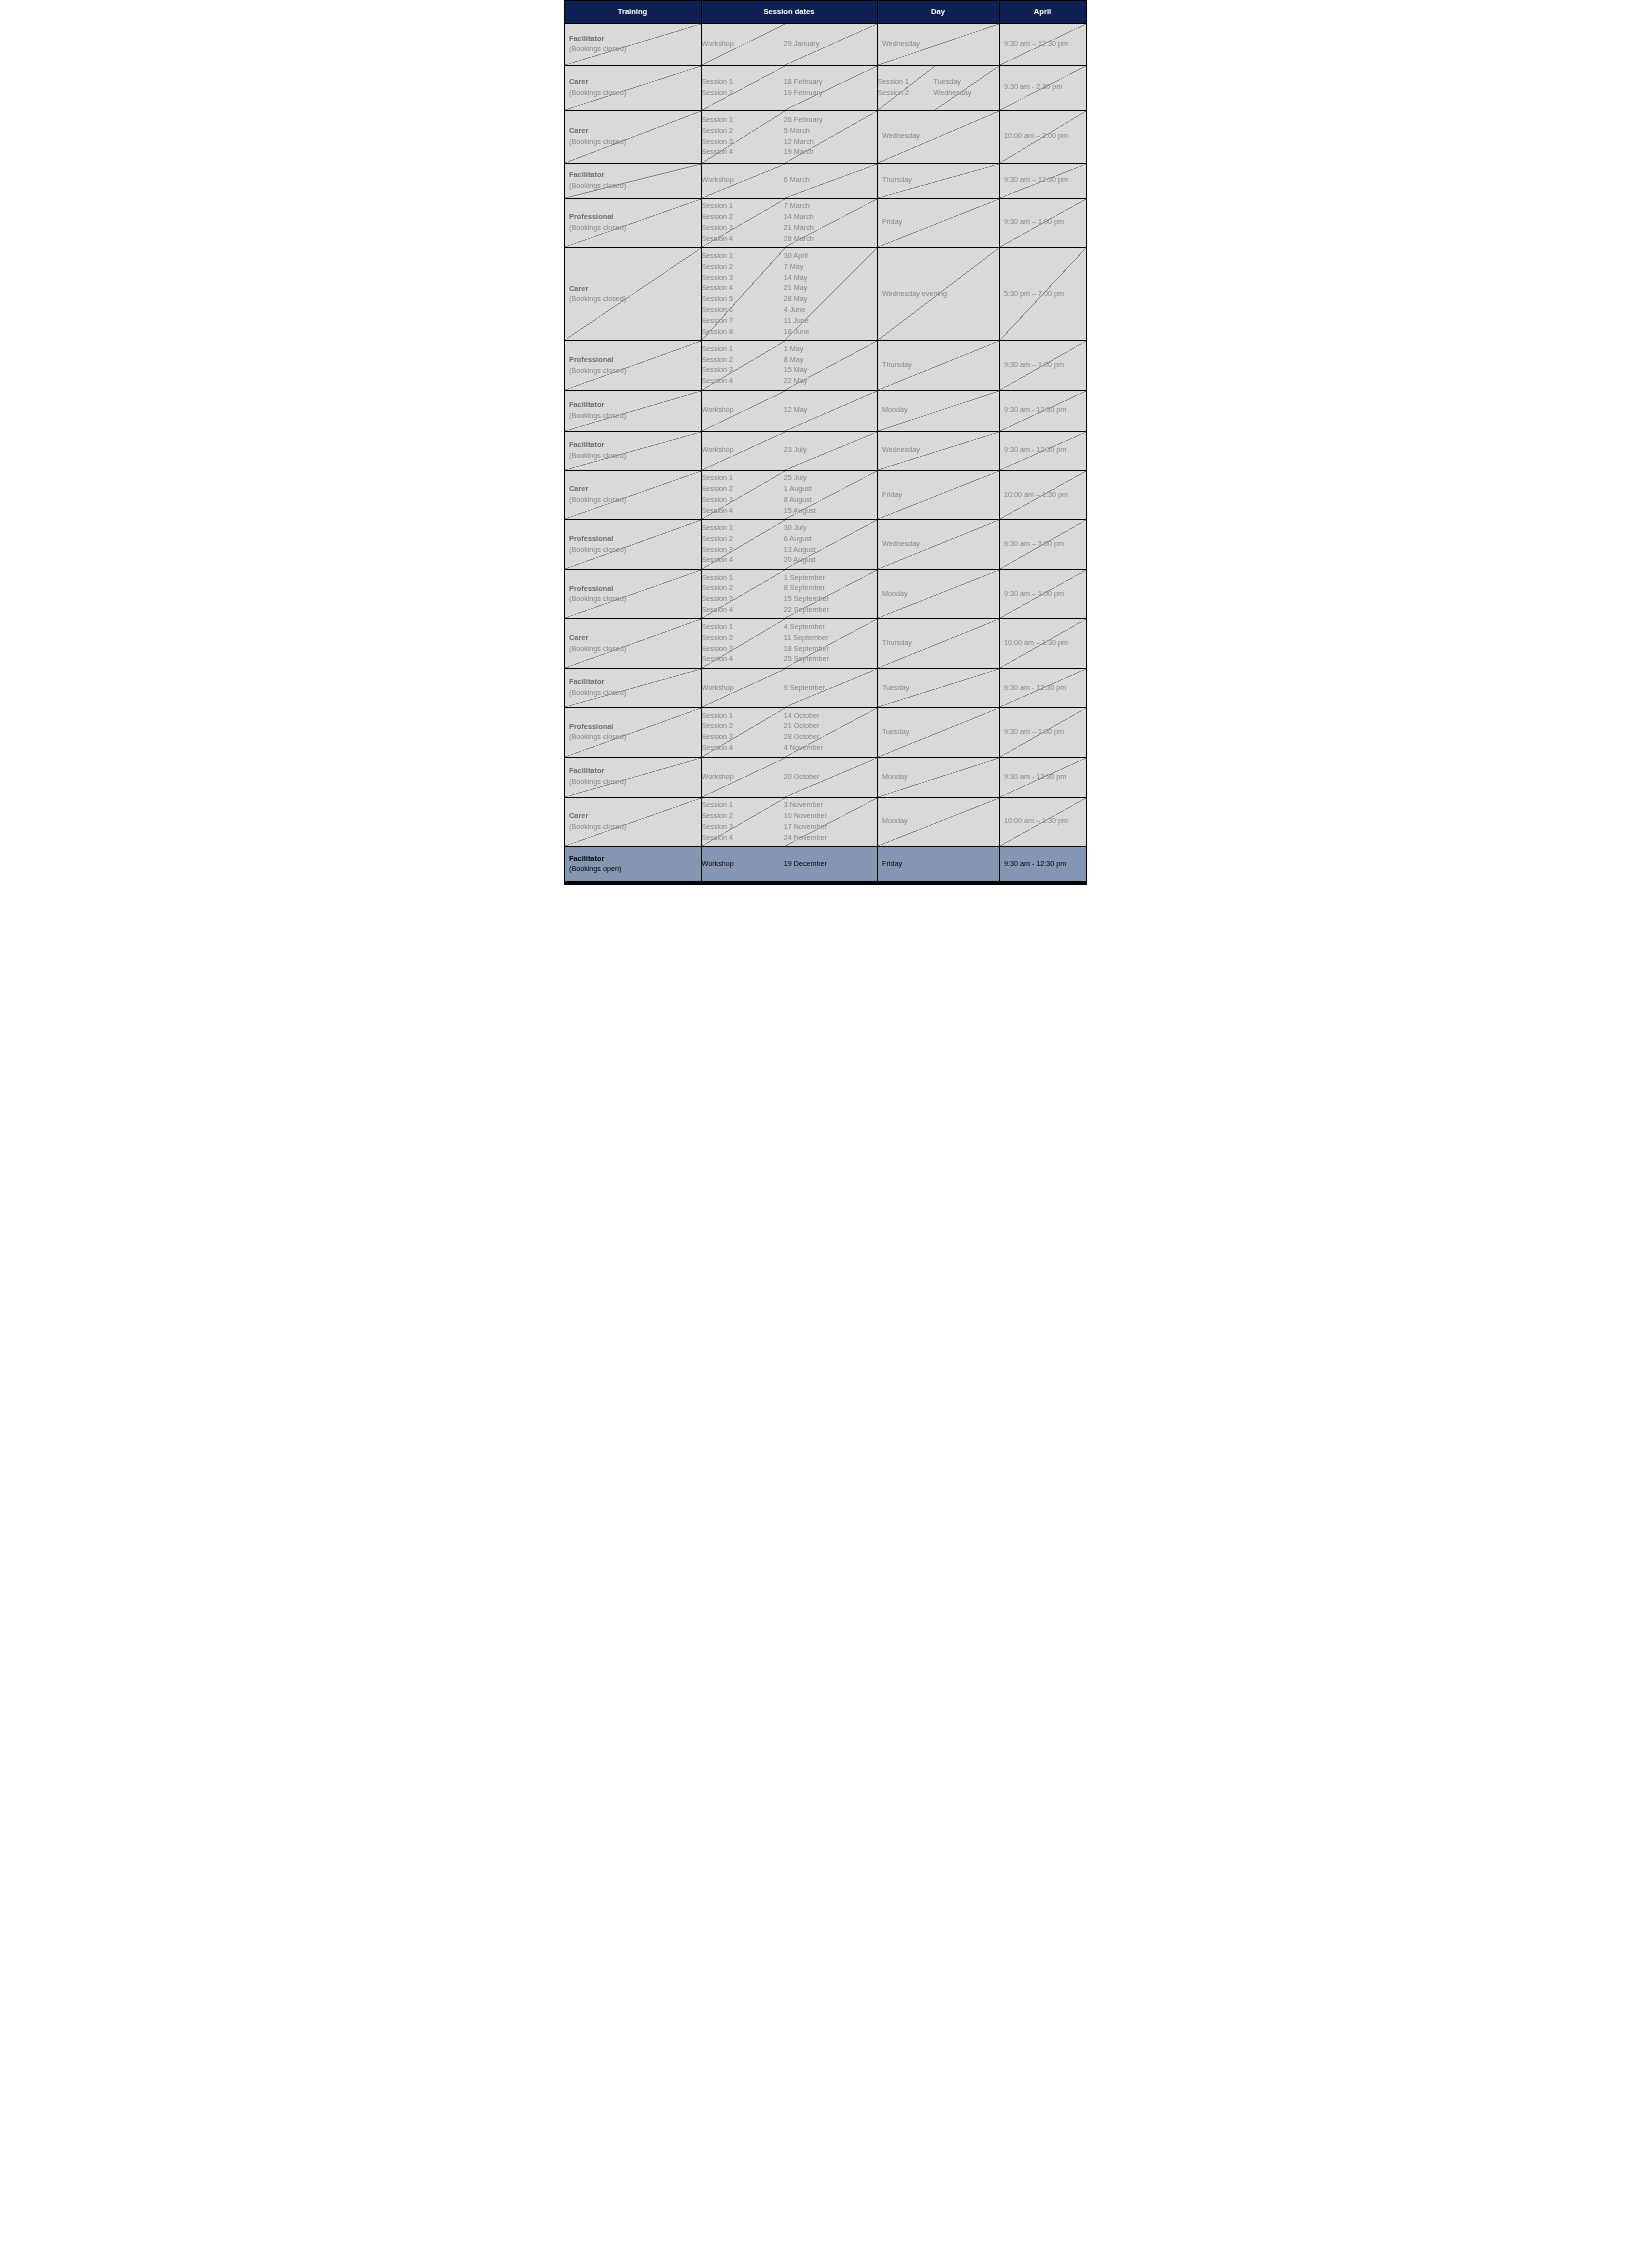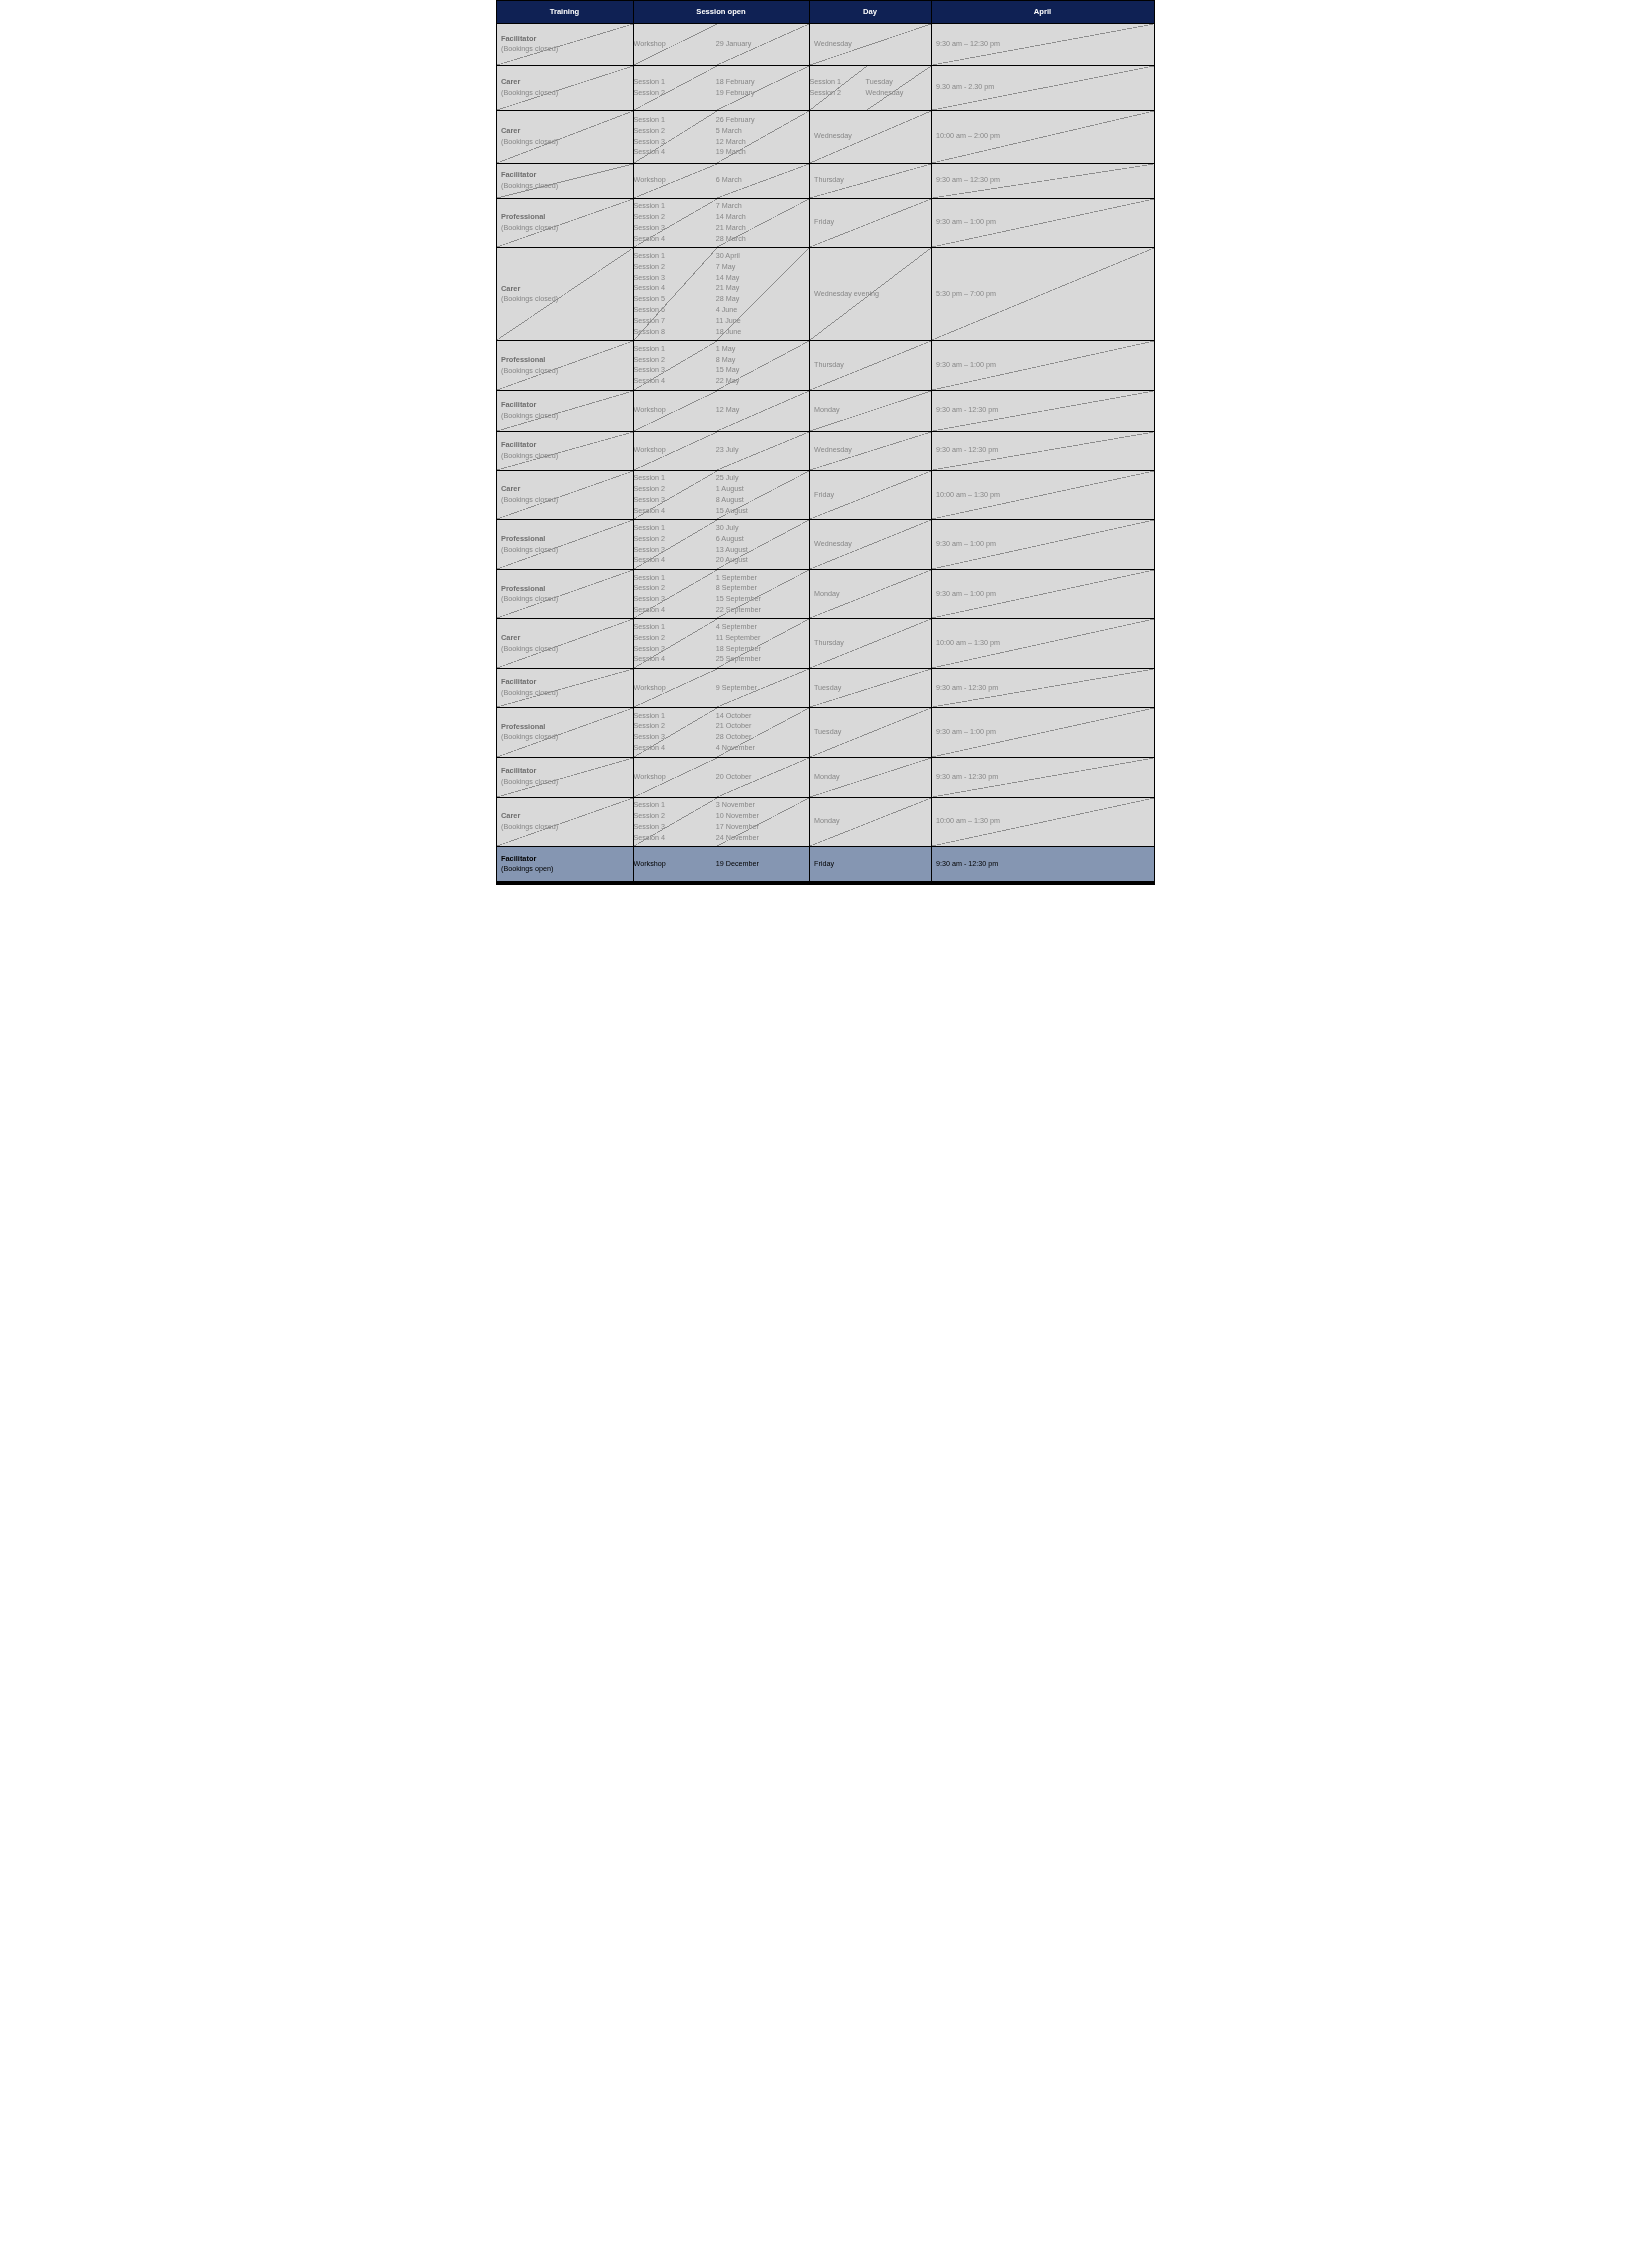--- a/index.html
+++ b/index.html
@@ -1,16 +1,16 @@
 <!DOCTYPE html>
 <html style="--header-bg: #0f2154; --header-text: #ffffff; --closed-bg: #d9d9d9; --open-bg: #8596b2; --closed-text: #878787; --closed-bold: #6e6e6e; --open-text: #000000; --strike: #8c8c8c; --border: #000000;font-size:7.2px"><head>
 <meta charset="utf-8">
 <style>
   html,body{margin:0;padding:0;background:#ffffff;font-family:"Liberation Sans",sans-serif;}
-  #table-wrap{width:659px;margin:0 auto;border:1.3px solid var(--border);border-bottom:4.5px solid var(--border);box-sizing:border-box;}
+  #table-wrap{width:523px;margin:0 auto;border:1.3px solid var(--border);border-bottom:4.5px solid var(--border);box-sizing:border-box;}
   .header-row{display:grid;grid-template-columns:136px 176px 122px 1fr;background:var(--header-bg);}
   .header-cell{color:var(--header-text);font-weight:bold;font-size:7.6px;display:flex;align-items:center;justify-content:center;height:21.6px;border-left:0.4px solid var(--border);}
   .header-cell:first-child{border-left:none;}
   .row{display:grid;grid-template-columns:136px 176px 122px 1fr;background:var(--closed-bg);border-top:1.3px double var(--border);}
   .row.open{background:var(--open-bg);}
   .cell{position:relative;border-left:0.4px solid var(--border);display:flex;flex-direction:column;justify-content:center;padding:2.7px 4.5px;box-sizing:border-box;overflow:hidden;}
   .cell:first-child{border-left:none;}
   .training-name{font-weight:bold;font-size:7.4px;color:var(--closed-bold);line-height:1.45;}
   .training-status{font-size:7.2px;color:var(--closed-text);line-height:1.45;}
   .row.open .training-name,.row.open .training-status,.row.open .txt,.row.open .sub-label{color:var(--open-text);}
@@ -26,21 +26,21 @@
   .diag-full{left:0;right:0;}
   .diag-left{left:0;width:47.5%;}
   .diag-right{left:47.5%;right:0;}
 </style>
 </head>
 <body>
 
 <div id="table-wrap">
   <div class="header-row">
       <div class="header-cell">Training</div>
-      <div class="header-cell">Session open</div>
+      <div class="header-cell">Session dates</div>
       <div class="header-cell">Day</div>
       <div class="header-cell">April</div>
     </div>
   <div id="rows-host">
       <div class="row" style="min-height: 41px;">
         <div class="cell training">
           <div class="training-name">Facilitator</div>
           <div class="training-status">(Bookings closed)</div>
           <div class="diag-overlay diag-full"></div>
         </div>

